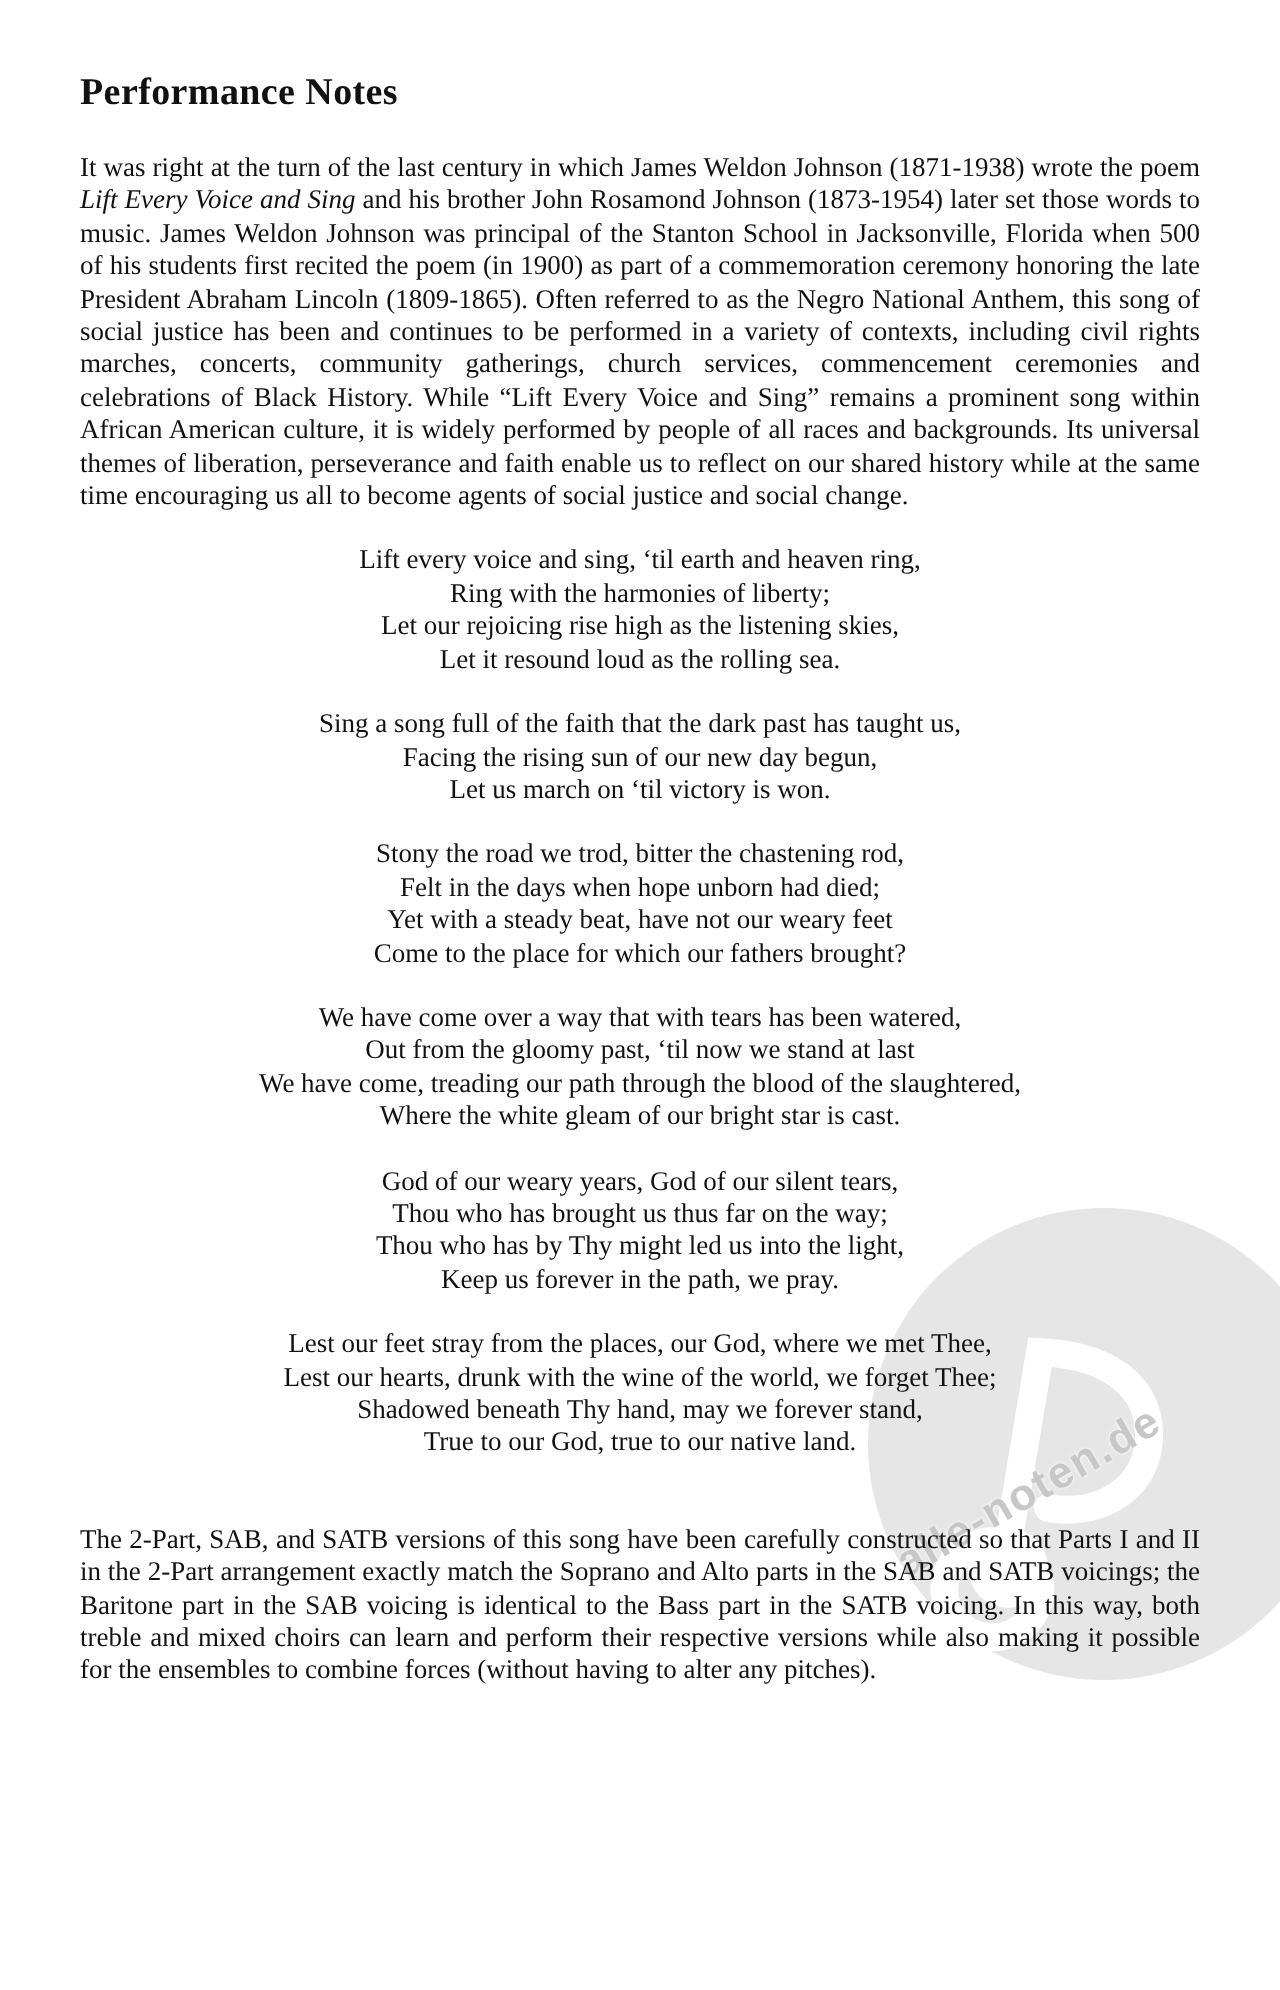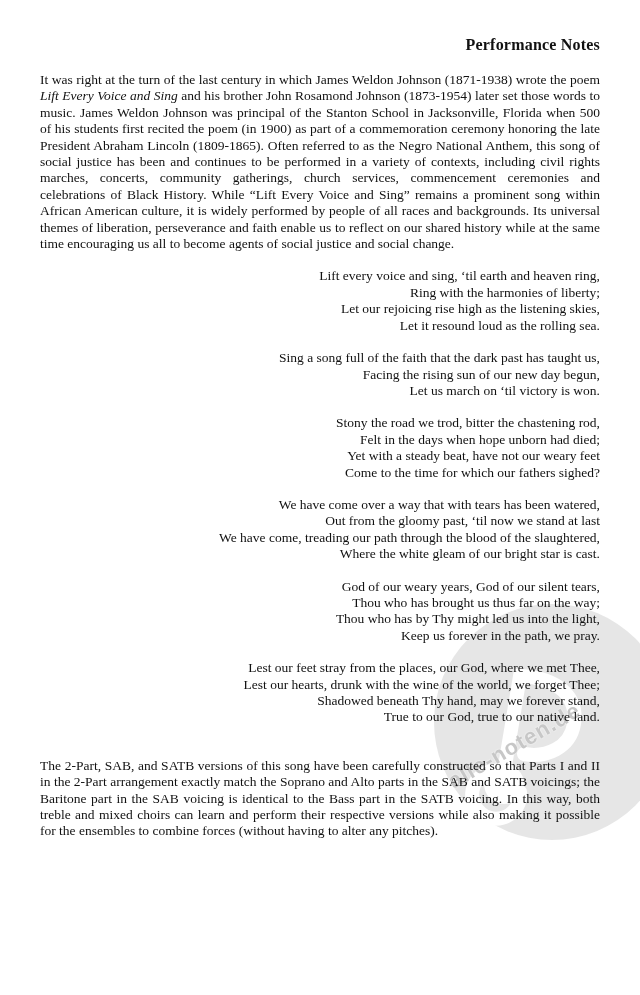--- a/index.html
+++ b/index.html
@@ -15,44 +15,43 @@
     overflow: hidden;
     font-family: "Liberation Serif", serif;
     color: #111111;
   }
   .content {
     position: relative;
     z-index: 1;
     padding: 36px 40px 0 40px;
   }
   .doc-title {
-    text-align: right;
+    text-align: left;
     font-weight: bold;
-    font-size: 16px;
+    font-size: 19px;
     margin: 0 0 18px 0;
     letter-spacing: 0.2px;
   }
   .para {
     font-size: 13.5px;
     line-height: 16.4px;
     text-align: justify;
     margin: 0;
   }
   .verses {
     margin-top: 8px;
   }
   .verse {
     margin-top: 16px;
     text-align: center;
     font-size: 13.5px;
     line-height: 16.4px;
   }
   .verse-line {
     white-space: nowrap;
-    text-align: right;
   }
   .closing {
     margin-top: 32px;
   }
   
   .watermark {
     position: absolute;
     left: 432px;
     top: 602px;
     width: 240px;
@@ -112,21 +111,21 @@
       <div class="verse">
         <div class="verse-line">Sing a song full of the faith that the dark past has taught us,</div>
         <div class="verse-line">Facing the rising sun of our new day begun,</div>
         <div class="verse-line">Let us march on ‘til victory is won.</div>
       </div>
 
       <div class="verse">
         <div class="verse-line">Stony the road we trod, bitter the chastening rod,</div>
         <div class="verse-line">Felt in the days when hope unborn had died;</div>
         <div class="verse-line">Yet with a steady beat, have not our weary feet</div>
-        <div class="verse-line">Come to the time for which our fathers sighed?</div>
+        <div class="verse-line">Come to the place for which our fathers brought?</div>
       </div>
 
       <div class="verse">
         <div class="verse-line">We have come over a way that with tears has been watered,</div>
         <div class="verse-line">Out from the gloomy past, ‘til now we stand at last</div>
         <div class="verse-line">We have come, treading our path through the blood of the slaughtered,</div>
         <div class="verse-line">Where the white gleam of our bright star is cast.</div>
       </div>
 
       <div class="verse">

